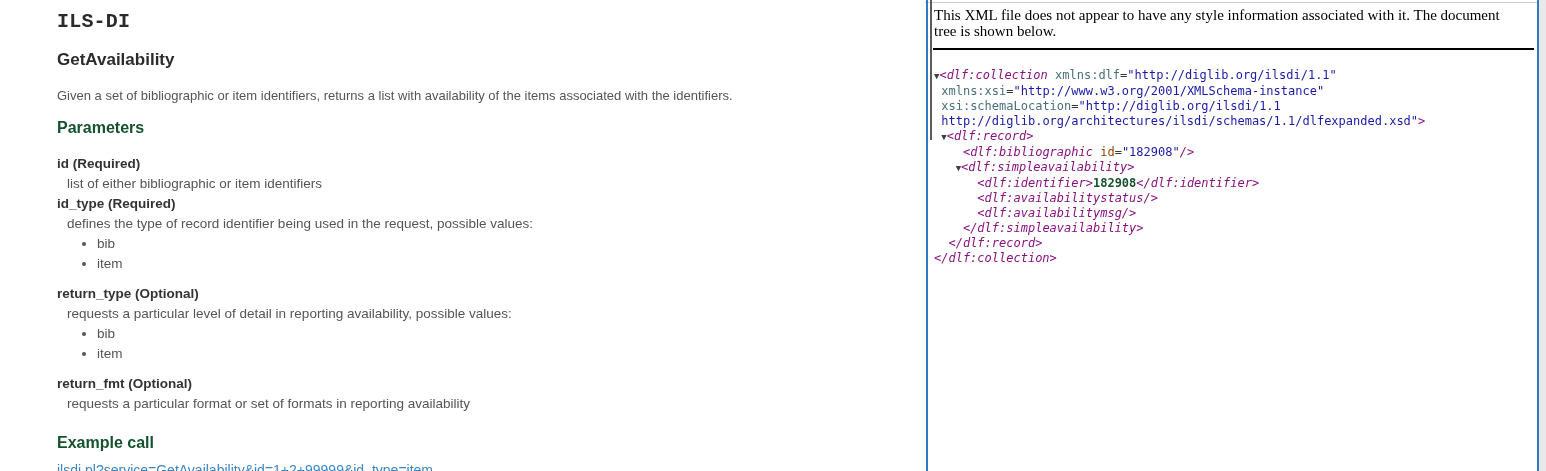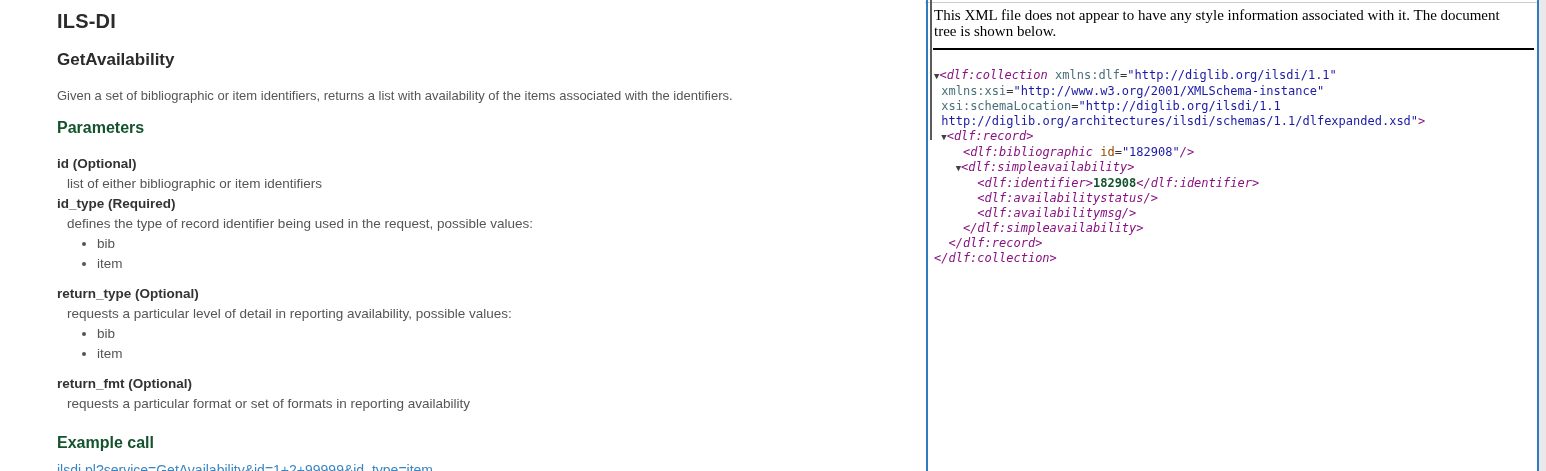--- a/index.html
+++ b/index.html
@@ -4,21 +4,21 @@
 <style>
   * { box-sizing: border-box; margin: 0; padding: 0; }
   html, body { width: 1546px; height: 471px; overflow: hidden; background: #ffffff; }
   body { position: relative; font-family: "Liberation Sans", sans-serif; }
 
   
   .doc-pane {
     position: absolute; left: 0; top: 0; width: 925px; height: 471px;
     padding: 8px 20px 0 57px; background: #ffffff; overflow: hidden;
   }
-  .doc-pane h1 { font-size: 20px; font-weight: bold; color: #2b2b2b; margin-top: 2px; letter-spacing: 0.2px; }
+  .doc-pane h1 { font-size: 20px; font-weight: bold; color: #2b2b2b; margin-top: 2px; letter-spacing: 0.2px; font-family: Liberation Mono, monospace; }
   .doc-pane h2 { font-size: 17px; font-weight: bold; color: #2b2b2b; margin-top: 17px; }
   .doc-desc   { font-size: 13px; color: #555; margin-top: 18px; }
   .doc-pane h3 { font-size: 16px; font-weight: bold; color: #14532d; margin-top: 16px; }
   dl.params { margin-top: 17px; }
   dl.params dt { font-size: 13.5px; font-weight: bold; color: #333; line-height: 20px; }
   dl.params dd { font-size: 13.5px; color: #555; line-height: 20px; margin-left: 10px; }
   dl.params ul { margin: 0 0 10px 0; padding-left: 30px; }
   dl.params li { font-size: 13.5px; color: #555; line-height: 20px; }
   .example-heading { margin-top: 20px !important; }
   .example-call { margin-top: 10px; font-size: 14px; }
@@ -57,21 +57,21 @@
 </style>
 </head>
 <body>
 
 <div class="doc-pane">
   <h1>ILS-DI</h1>
   <h2>GetAvailability</h2>
   <p class="doc-desc">Given a set of bibliographic or item identifiers, returns a list with availability of the items associated with the identifiers.</p>
   <h3>Parameters</h3>
   <dl class="params">
-      <dt>id (Optional)</dt>
+      <dt>id (Required)</dt>
       <dd>
         <div>list of either bibliographic or item identifiers</div>
       </dd>
       <dt>id_type (Required)</dt>
       <dd>
         <div>defines the type of record identifier being used in the request, possible values:</div>
         <ul>
           <li>bib</li>
           <li>item</li>
         </ul>

